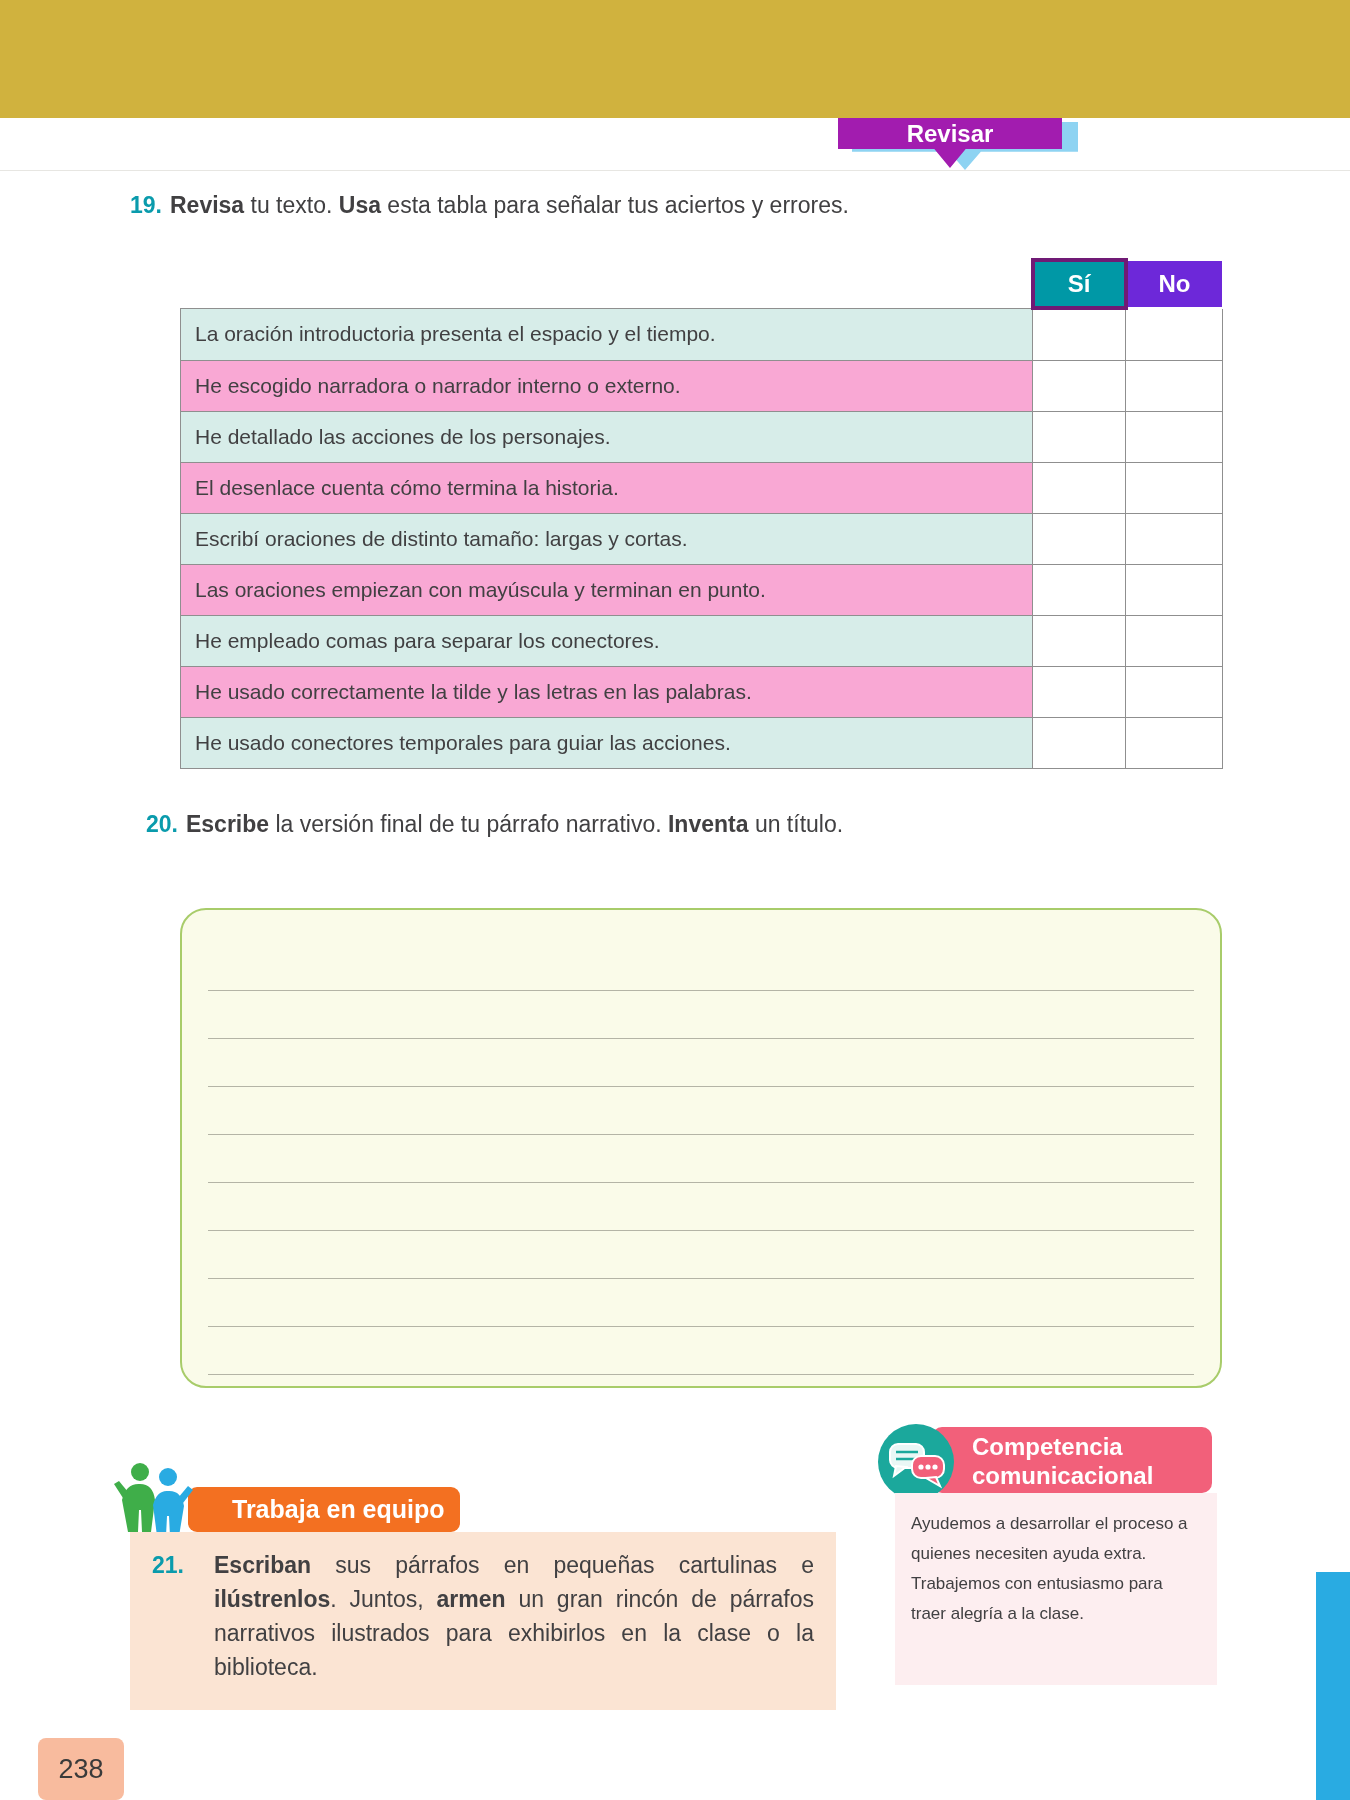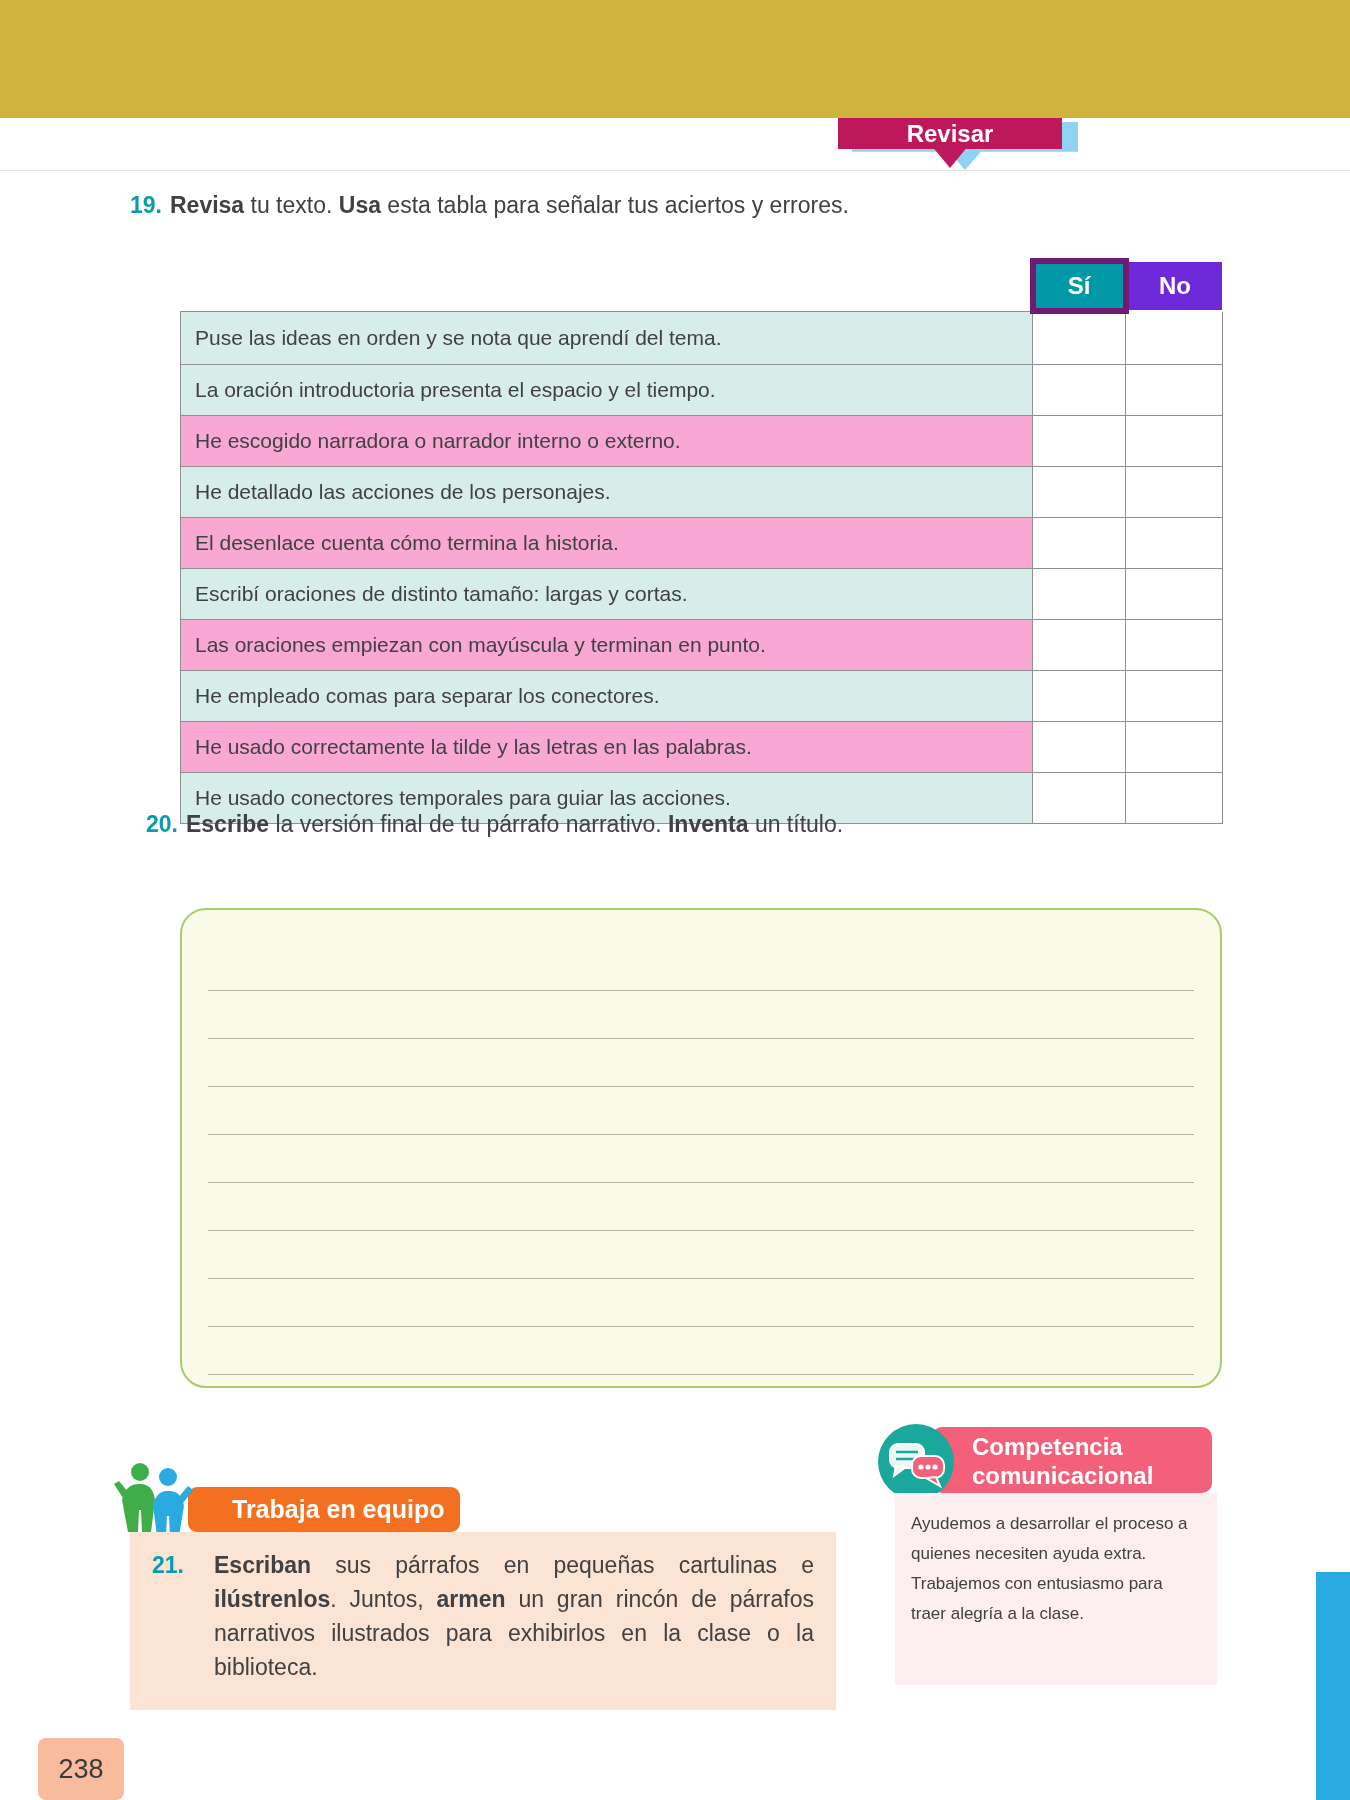--- a/index.html
+++ b/index.html
@@ -6,33 +6,33 @@
   .page{position:relative;width:1350px;height:1800px;background:#ffffff;overflow:hidden;
         font-family:"Liberation Sans",sans-serif;color:#414042;}
 
   
   .band{position:absolute;left:0;top:0;width:1350px;height:118px;background:#d0b23e;}
   .rule{position:absolute;left:0;top:170px;width:1350px;height:1px;background:#e7e6e2;}
 
   
   .ribbon-back{position:absolute;left:852px;top:122px;width:226px;height:48px;background:#8ed3f2;
     clip-path:polygon(0 0,100% 0,100% 62%,57% 62%,50% 100%,43% 62%,0 62%);}
-  .ribbon{position:absolute;left:838px;top:118px;width:224px;height:50px;background:#be185d;
+  .ribbon{position:absolute;left:838px;top:118px;width:224px;height:50px;background:#a21caf;
     clip-path:polygon(0 0,100% 0,100% 62%,57% 62%,50% 100%,43% 62%,0 62%);
     color:#fff;font-weight:bold;font-size:24px;text-align:center;line-height:31px;}
 
   .qline{position:absolute;left:130px;font-size:23px;color:#414042;}
   .qnum{color:#0a9bac;font-weight:bold;margin-right:8px;}
   .b{font-weight:bold;}
 
   
   .checklist{position:absolute;left:180px;top:258px;border-collapse:collapse;table-layout:fixed;}
   .checklist th,.checklist td{padding:0;}
   .checklist th.ghost{background:transparent;border:none;}
-  .checklist th.h-yes{background:#0098a6;color:#fff;font-size:24px;font-weight:bold;height:44px;border:6px solid #701a75;}
+  .checklist th.h-yes{background:#0098a6;color:#fff;font-size:24px;font-weight:bold;height:44px;border:4px solid #701a75;}
   .checklist th.h-no{background:#6d28d9;color:#fff;font-size:24px;font-weight:bold;height:44px;border:2px solid #fff;}
   .checklist td{border:1px solid #8f8f8f;height:50px;font-size:21px;}
   .checklist td.stmt{padding-left:14px;background:#f9a8d4;}
   .checklist tr.shaded td.stmt{background:#d7ede9;}
   .checklist td.cb{background:#ffffff;}
 
   
   .writebox{position:absolute;left:180px;top:908px;width:1042px;height:480px;background:#fafbe9;
     border:2px solid #a8cc6a;border-radius:26px;box-sizing:border-box;}
   .wline{position:absolute;left:26px;right:26px;height:1px;background:#b4b4a6;}
@@ -81,25 +81,20 @@
         <col style="width:97px;">
       </colgroup>
     <thead>
       <tr>
         <th class="ghost"></th>
         <th class="h-yes">Sí</th>
         <th class="h-no">No</th>
       </tr>
     </thead>
     <tbody>
-      <tr class="shaded">
-        <td class="stmt">Puse las ideas en orden y se nota que aprendí del tema.</td>
-        <td class="cb"></td>
-        <td class="cb"></td>
-      </tr>
       <tr class="shaded">
         <td class="stmt">La oración introductoria presenta el espacio y el tiempo.</td>
         <td class="cb"></td>
         <td class="cb"></td>
       </tr>
       <tr>
         <td class="stmt">He escogido narradora o narrador interno o externo.</td>
         <td class="cb"></td>
         <td class="cb"></td>
       </tr>

